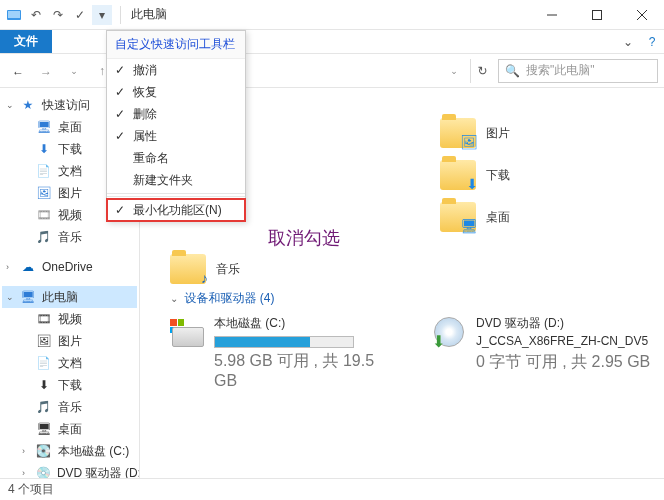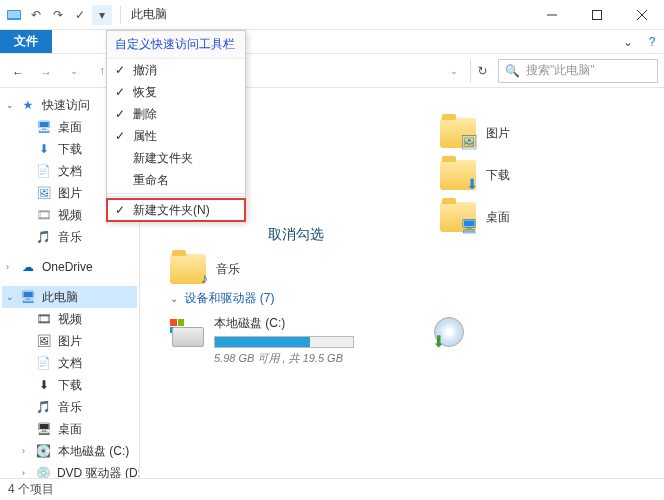--- a/index.html
+++ b/index.html
@@ -48,35 +48,35 @@
 
 .drives-row { display: flex; gap: 40px; margin-left: 20px; }
 .drive-item { display: flex; align-items: flex-start; gap: 8px; width: 230px; }
 .drive-ico { width: 36px; height: 36px; flex-shrink: 0; display: flex; align-items: center; justify-content: center; position: relative; }
 .drive-ico .disk { width: 32px; height: 20px; background: linear-gradient(#eee, #ccc); border: 1px solid #aaa; border-radius: 2px; position: absolute; bottom: 4px; }
 .drive-ico .winflag { width: 14px; height: 14px; position: absolute; left: 0; top: 4px; display: grid; grid-template: 1fr 1fr / 1fr 1fr; gap: 1px; }
 .drive-ico .winflag span:nth-child(1){background:#f25022;} .drive-ico .winflag span:nth-child(2){background:#7fba00;} .drive-ico .winflag span:nth-child(3){background:#00a4ef;} .drive-ico .winflag span:nth-child(4){background:#ffb900;}
 .drive-info .name { color: #333; margin-bottom: 4px; }
 .drive-info .bar { width: 140px; height: 12px; border: 1px solid #bbb; background: #eee; margin-bottom: 3px; }
 .drive-info .bar .fill { height: 100%; background: #26a0da; }
-.drive-info .stats { color: #777; font-size: 11px; font-style: italic; }
+.drive-info .stats { color: #777; font-size: 16px; }
 .dvd-ico { width: 36px; height: 36px; position: relative; flex-shrink: 0; }
 .dvd-ico .disc { width: 30px; height: 30px; border-radius: 50%; background: radial-gradient(circle, #fff 15%, #d9e8f5 40%, #c3d9ed 70%); border: 1px solid #aaa; position: absolute; top: 2px; left: 2px; }
 .dvd-ico .arrow { position: absolute; bottom: 0; left: 0; color: #3a9a3a; font-size: 16px; text-shadow: 0 0 1px #fff; }
 
 .statusbar { height: 22px; border-top: 1px solid #e5e5e5; display: flex; align-items: center; padding: 0 8px; color: #555; }
 
 .dropdown { position: absolute; left: 106px; top: 30px; width: 140px; background: #fff; border: 1px solid #ccc; box-shadow: 2px 2px 6px rgba(0,0,0,0.15); z-index: 100; }
 .dropdown .dd-title { padding: 5px 8px; border-bottom: 1px solid #eee; color: #1d4ed8; background: #fafafa; }
 .dropdown .dd-item { display: flex; align-items: center; height: 22px; padding: 0 6px; gap: 6px; color: #333; }
 .dropdown .dd-item .check { width: 14px; text-align: center; color: #333; }
 .dropdown .dd-sep { height: 1px; background: #e5e5e5; margin: 2px 0; }
 .dropdown .dd-item.highlighted { outline: 2px solid #e53935; outline-offset: -1px; }
 
-.annotation { position: absolute; left: 268px; top: 226px; color: #0c4a6e; font-size: 14px; z-index: 101; pointer-events: none; }
+.annotation { position: absolute; left: 268px; top: 226px; color: #701a75; font-size: 18px; z-index: 101; pointer-events: none; }
 
 svg { display: block; }
 </style>
 </head>
 <body>
 
 <div class="titlebar">
   <div class="qat">
     <span>
         <svg width="16" height="16">
@@ -130,31 +130,31 @@
   <div class="dd-item">
       <span class="check">✓</span>
       <span>删除</span>
     </div>
   <div class="dd-item">
       <span class="check">✓</span>
       <span>属性</span>
     </div>
   <div class="dd-item">
       <span class="check"></span>
+      <span>重命名</span>
+    </div>
+  <div class="dd-item">
+      <span class="check"></span>
       <span>新建文件夹</span>
-    </div>
-  <div class="dd-item">
-      <span class="check"></span>
-      <span>重命名</span>
     </div>
   <div class="dd-sep"></div>
   <div class="dd-sep"></div>
   <div class="dd-item highlighted">
       <span class="check">✓</span>
-      <span>新建文件夹(N)</span>
+      <span>最小化功能区(N)</span>
     </div>
 </div>
 
 <div class="annotation">取消勾选</div>
 
 <div class="navbar">
   <div class="navbtn active">←</div>
   <div class="navbtn">→</div>
   <div class="navbtn" style="font-size:9px;">⌄</div>
   <div class="navbtn">↑</div>
@@ -274,21 +274,21 @@
           <div class="folder-ico">
               <span class="badge" style="color:#1e88e5;">🖥</span>
             </div>
           <span class="folder-label">桌面</span>
         </div>
       </div>
     </div>
 
     <div class="group-header">
       <span class="chev">⌄</span>
-      <span>设备和驱动器 (7)</span>
+      <span>设备和驱动器 (4)</span>
     </div>
     <div class="drives-row">
       <div class="drive-item">
         <div class="drive-ico">
           <div class="winflag">
               <span></span>
               <span></span>
               <span></span>
               <span></span>
             </div>
@@ -300,20 +300,25 @@
               <div class="fill" style="width:69%"></div>
             </div>
           <div class="stats">5.98 GB 可用 , 共 19.5 GB</div>
         </div>
       </div>
       <div class="drive-item">
         <div class="dvd-ico">
           <div class="disc"></div>
           <span class="arrow">⬇</span>
         </div>
+        <div class="drive-info">
+          <div class="name">DVD 驱动器 (D:)</div>
+          <div class="name" style="margin-top:-2px;">J_CCSA_X86FRE_ZH-CN_DV5</div>
+          <div class="stats">0 字节 可用 , 共 2.95 GB</div>
+        </div>
       </div>
     </div>
   </div>
 </div>
 
 <div class="statusbar">
   <span>4 个项目</span>
 </div>
 
 </body></html>

